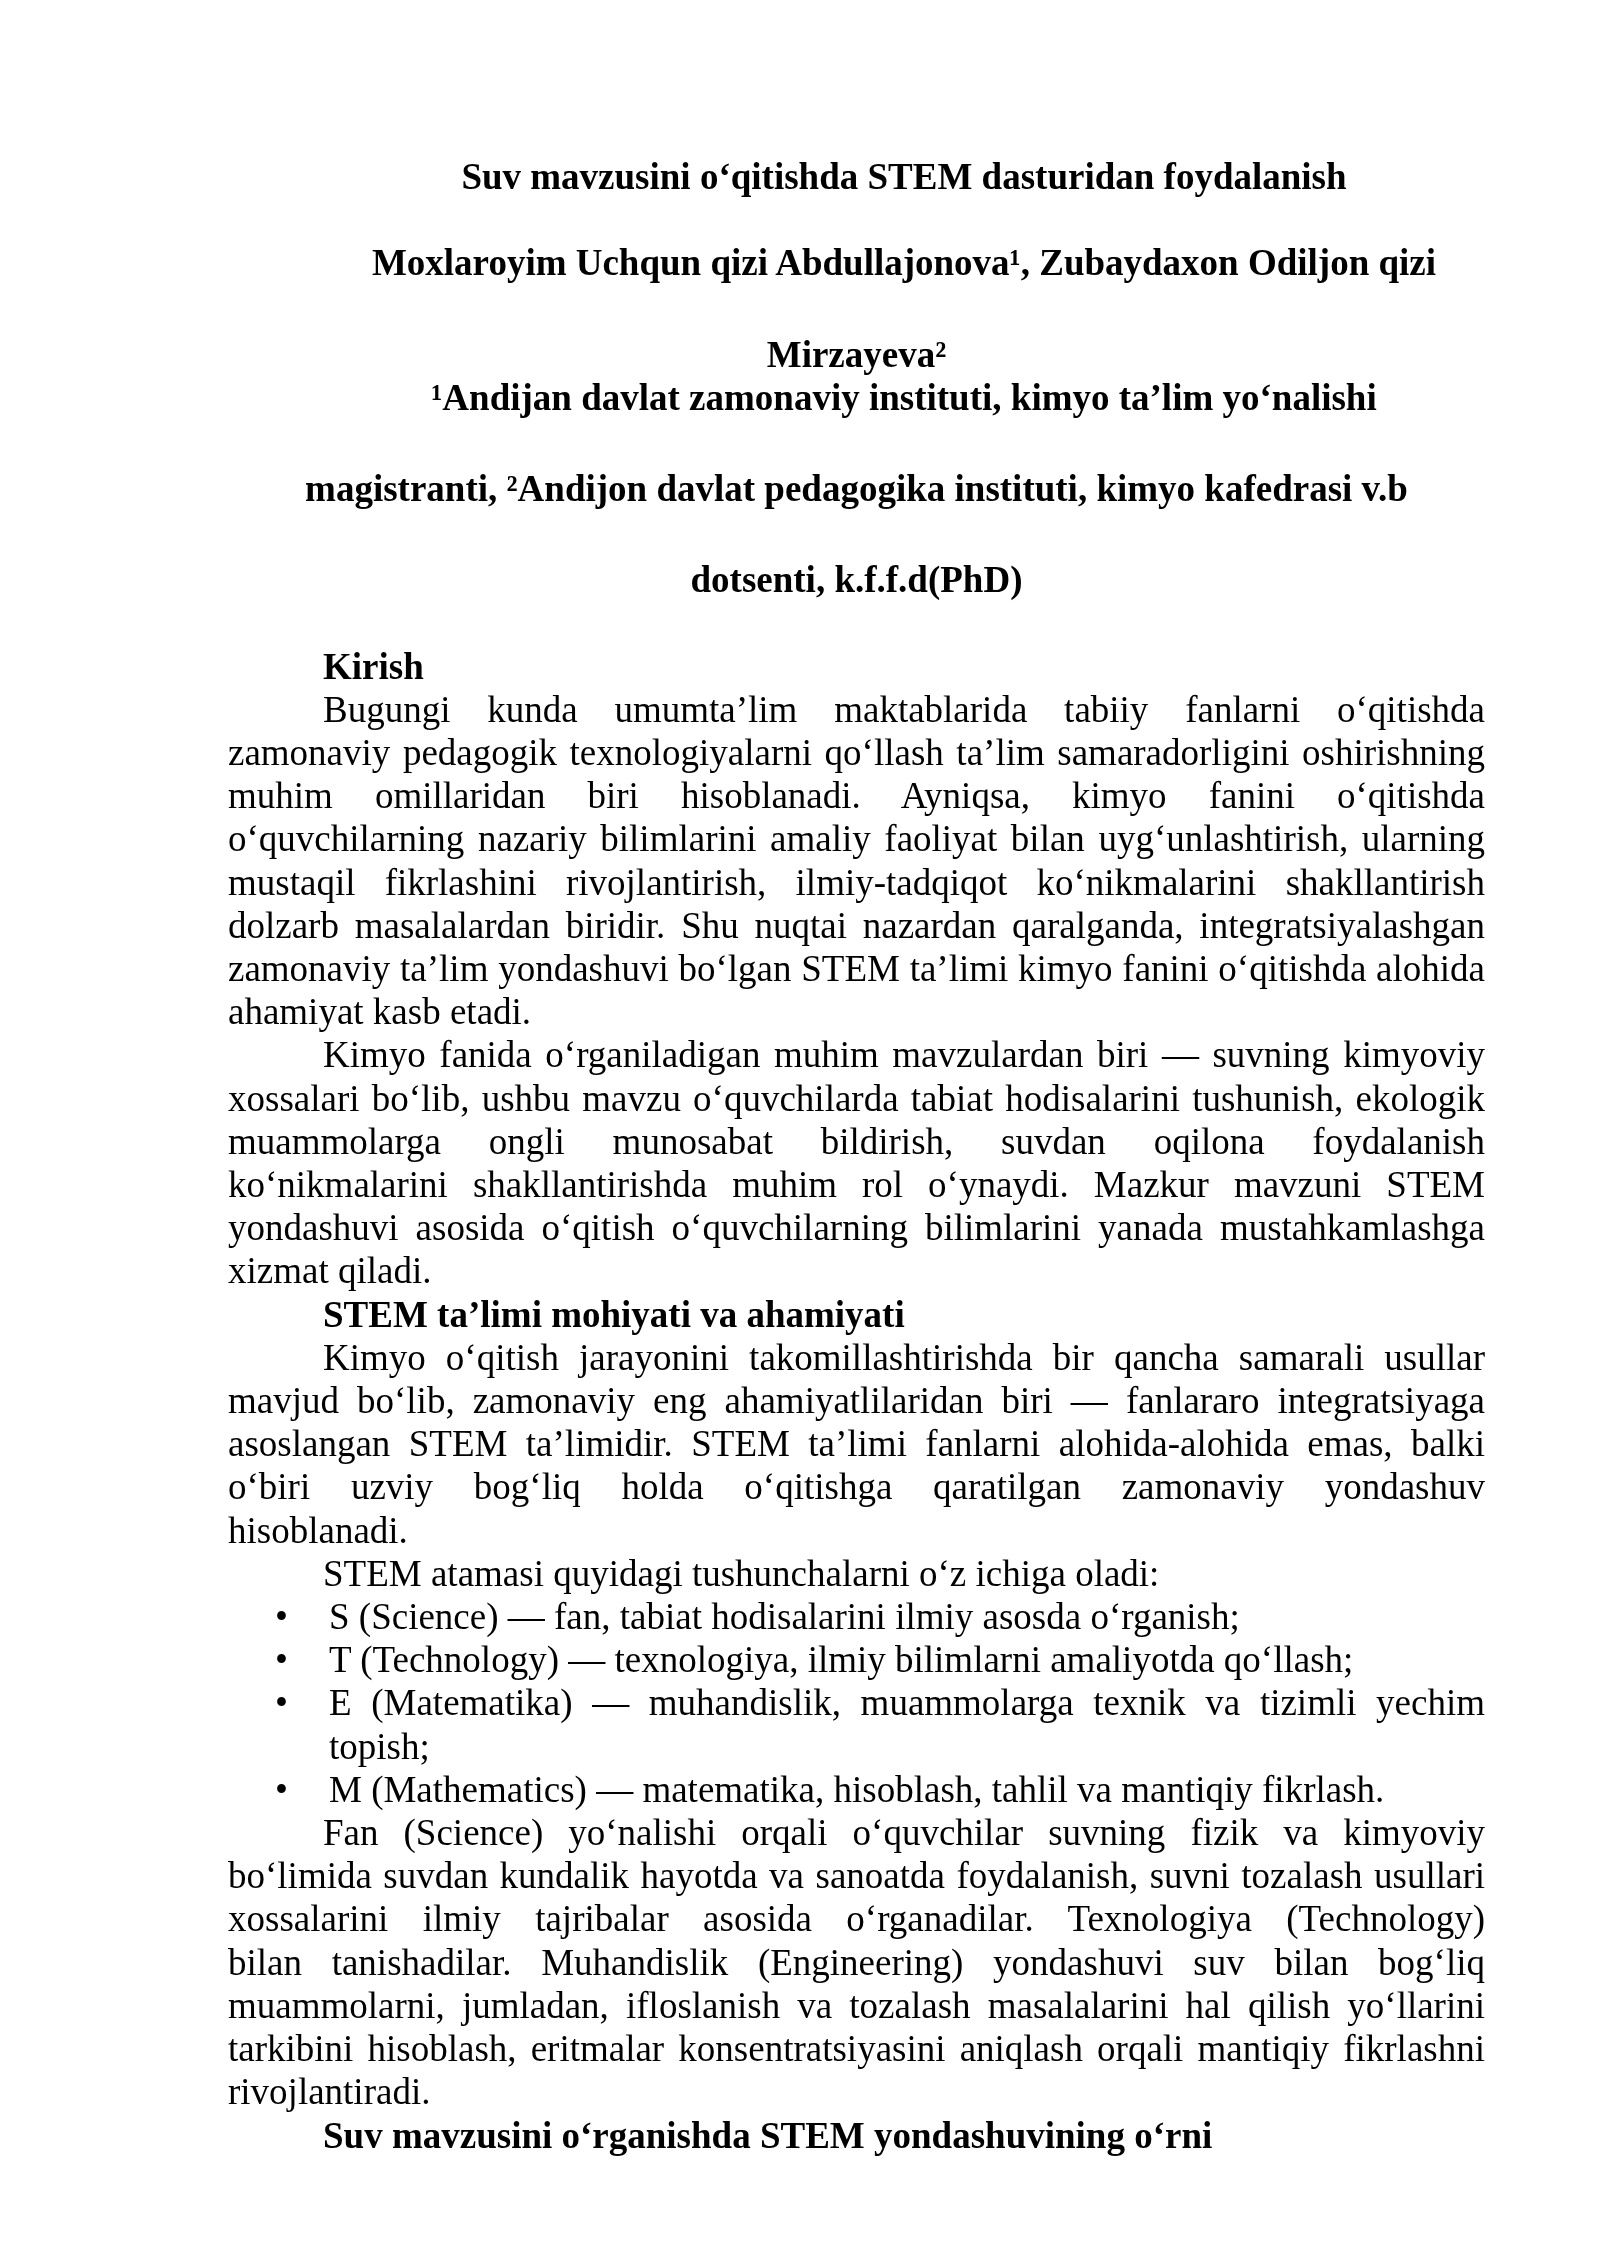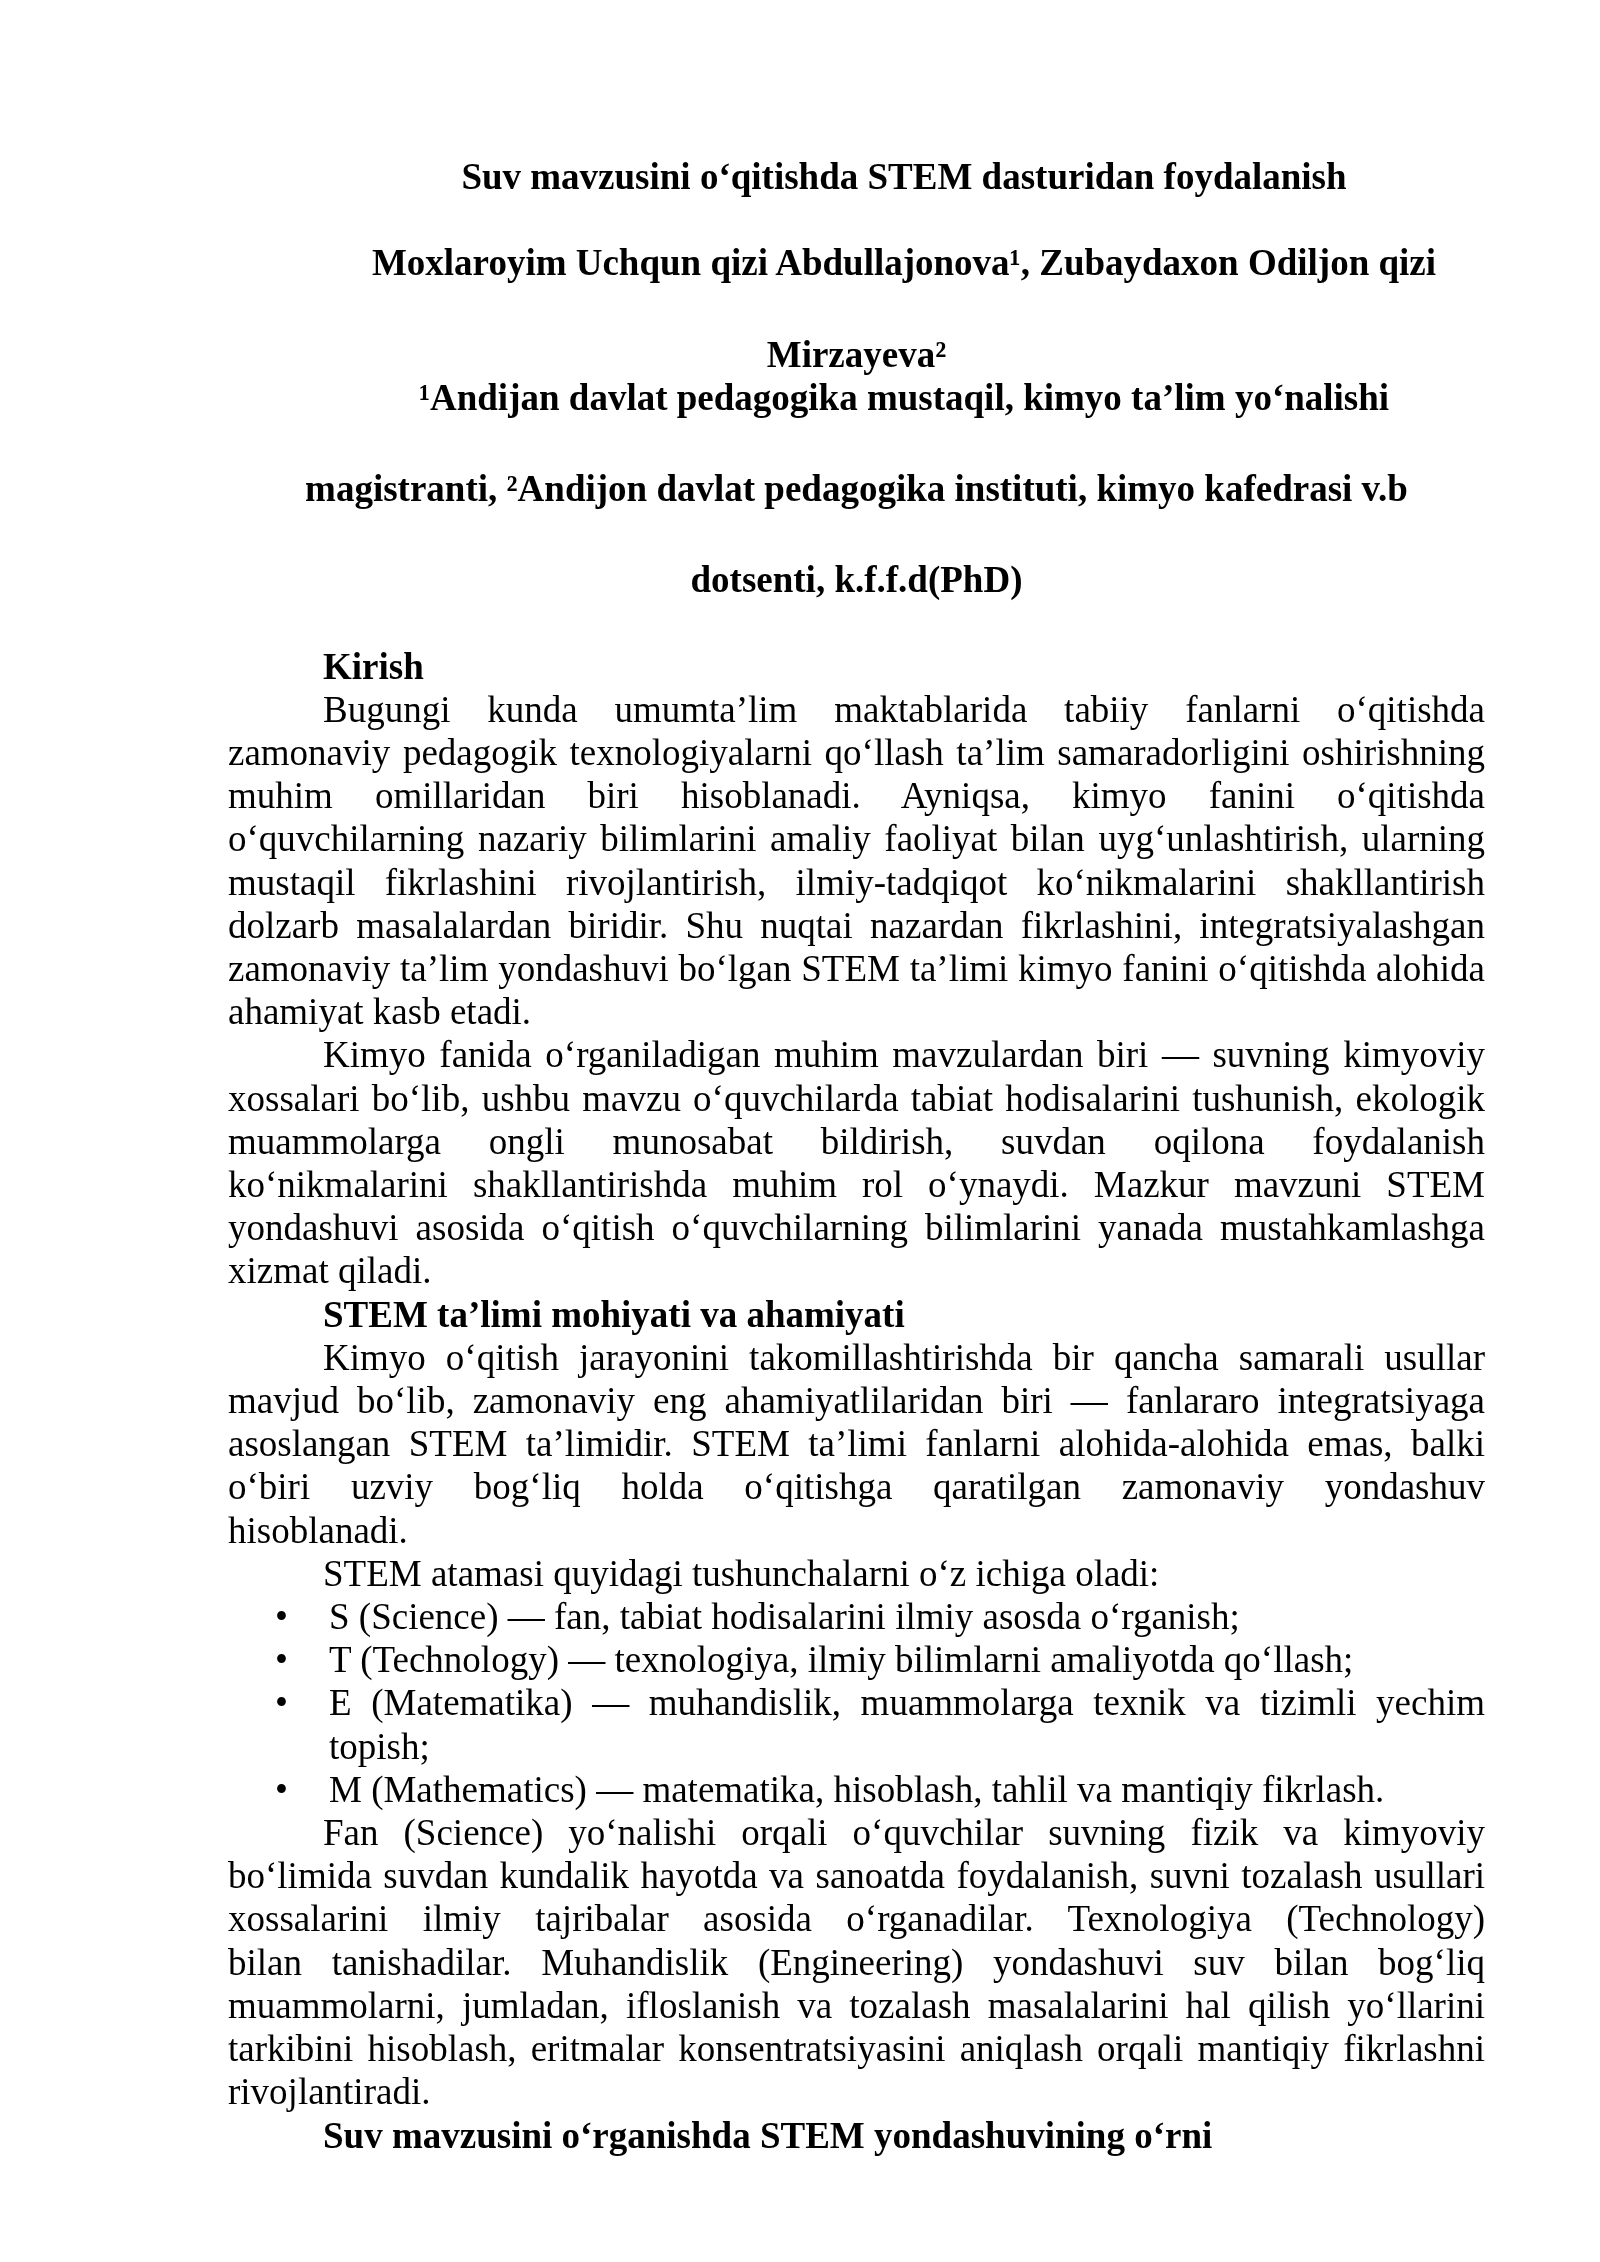--- a/index.html
+++ b/index.html
@@ -41,33 +41,33 @@
 <body>
 
 <div class="sheet">
 
   <div class="ln ctf hd">Suv mavzusini o‘qitishda STEM dasturidan foydalanish</div>
   <div class="ln sp"></div>
 
   <div class="ln ctf hd">Moxlaroyim Uchqun qizi Abdullajonova¹, Zubaydaxon Odiljon qizi</div>
   <div class="ln ct hd">Mirzayeva²</div>
 
-  <div class="ln ctf hd">¹Andijan davlat pedagogika mustaqil, kimyo ta’lim yo‘nalishi</div>
+  <div class="ln ctf hd">¹Andijan davlat zamonaviy instituti, kimyo ta’lim yo‘nalishi</div>
   <div class="ln ct hd">magistranti, ²Andijon davlat pedagogika instituti, kimyo kafedrasi v.b</div>
   <div class="ln ct hd">dotsenti, k.f.f.d(PhD)</div>
   <div class="ln sp"></div>
 
   <div class="ln fi hd">Kirish</div>
 
   <div class="ln jl fi">Bugungi kunda umumta’lim maktablarida tabiiy fanlarni o‘qitishda</div>
   <div class="ln jl">zamonaviy pedagogik texnologiyalarni qo‘llash ta’lim samaradorligini oshirishning</div>
   <div class="ln jl">muhim omillaridan biri hisoblanadi. Ayniqsa, kimyo fanini o‘qitishda</div>
   <div class="ln jl">o‘quvchilarning nazariy bilimlarini amaliy faoliyat bilan uyg‘unlashtirish, ularning</div>
   <div class="ln jl">mustaqil fikrlashini rivojlantirish, ilmiy-tadqiqot ko‘nikmalarini shakllantirish</div>
-  <div class="ln jl">dolzarb masalalardan biridir. Shu nuqtai nazardan fikrlashini, integratsiyalashgan</div>
+  <div class="ln jl">dolzarb masalalardan biridir. Shu nuqtai nazardan qaralganda, integratsiyalashgan</div>
   <div class="ln jl">zamonaviy ta’lim yondashuvi bo‘lgan STEM ta’limi kimyo fanini o‘qitishda alohida</div>
   <div class="ln">ahamiyat kasb etadi.</div>
 
   <div class="ln jl fi">Kimyo fanida o‘rganiladigan muhim mavzulardan biri — suvning kimyoviy</div>
   <div class="ln jl">xossalari bo‘lib, ushbu mavzu o‘quvchilarda tabiat hodisalarini tushunish, ekologik</div>
   <div class="ln jl">muammolarga ongli munosabat bildirish, suvdan oqilona foydalanish</div>
   <div class="ln jl">ko‘nikmalarini shakllantirishda muhim rol o‘ynaydi. Mazkur mavzuni STEM</div>
   <div class="ln jl">yondashuvi asosida o‘qitish o‘quvchilarning bilimlarini yanada mustahkamlashga</div>
   <div class="ln">xizmat qiladi.</div>
 

